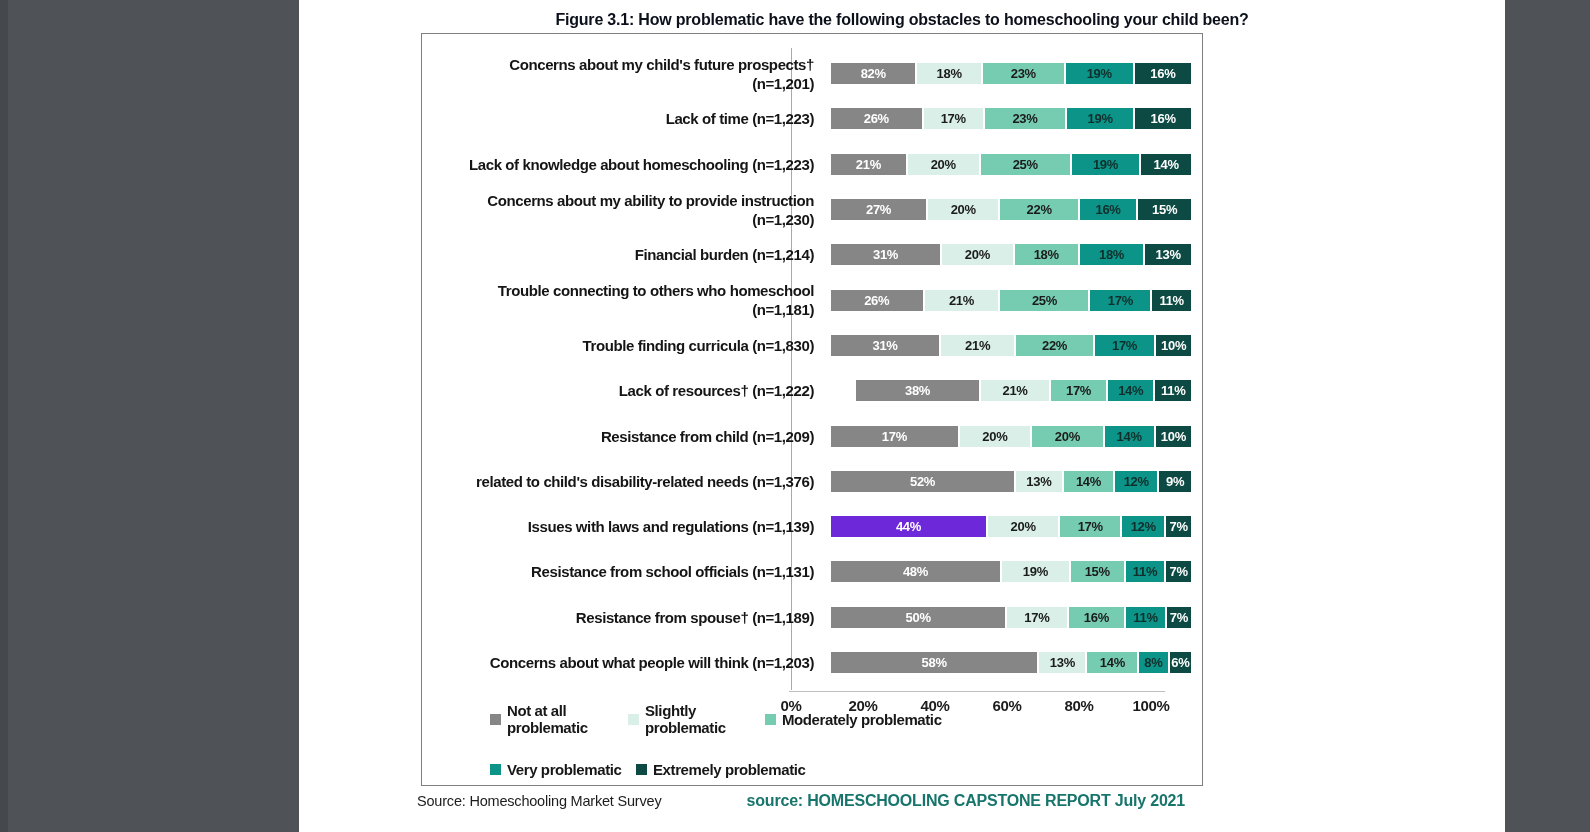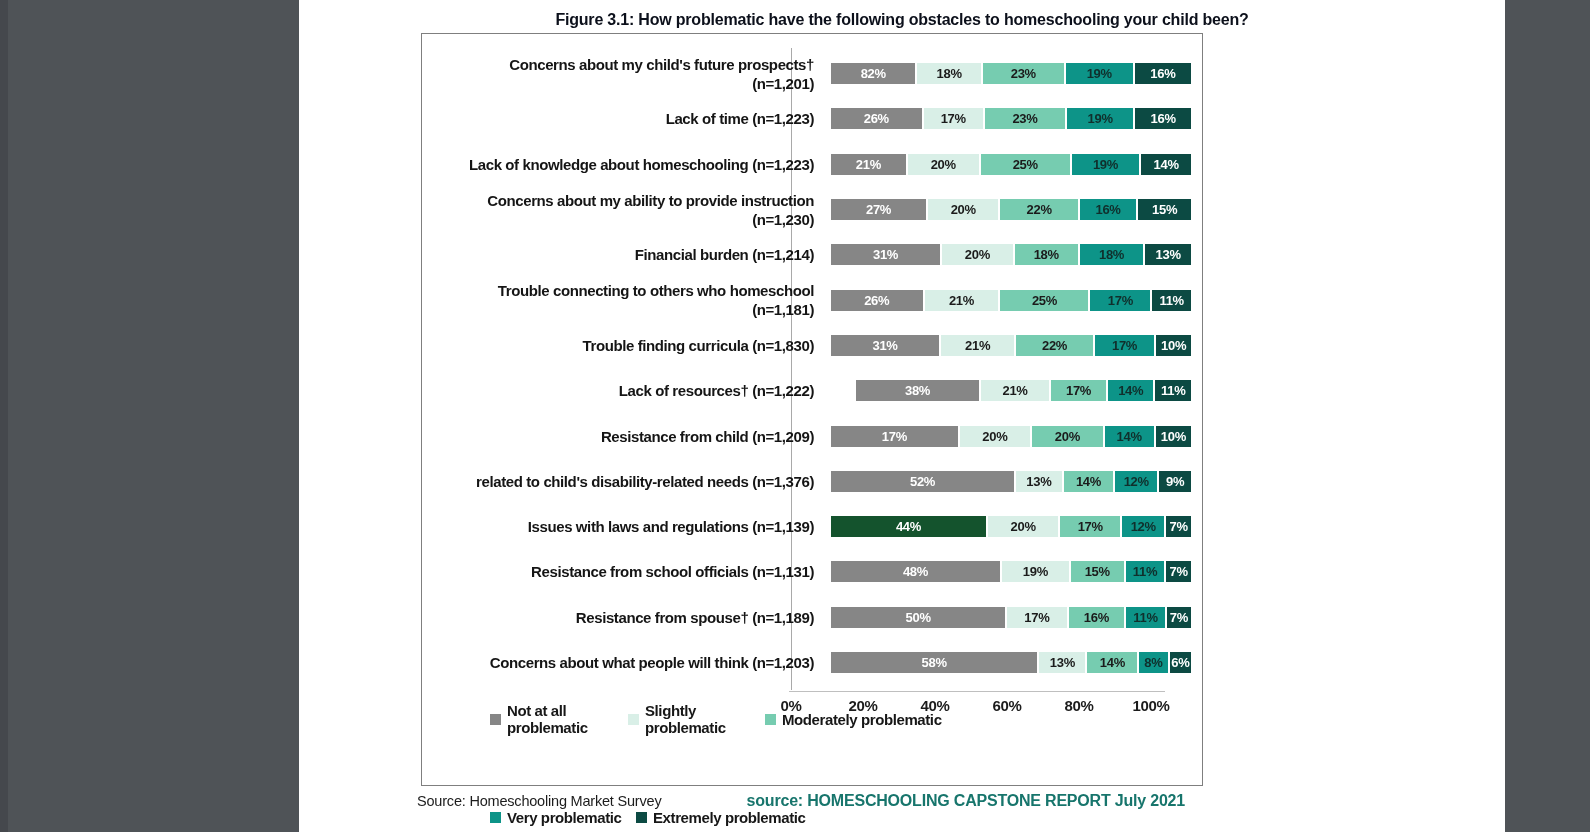--- a/index.html
+++ b/index.html
@@ -14,21 +14,21 @@
   .crow-label { width:352px; text-align:right; font-weight:bold; font-size:15px; line-height:19px; color:#151515; letter-spacing:-0.4px;margin-left:40px; }
   .bar { margin-left:17px; width:360px; height:21px; display:flex; }
   .seg { display:flex; align-items:center; justify-content:center; font-size:13px; font-weight:bold; letter-spacing:-0.3px; overflow:hidden; white-space:nowrap; }
   .seg + .seg { margin-left:2px; }
   .axis-vline { position:absolute; left:369px; top:14px; width:1px; height:642px; background:#A9A9A9; }
   .axis-hline { position:absolute; left:367px; top:657px; width:376px; height:1px; background:#BFBFBF; }
   .ticks { position:absolute; left:369px; top:663px; width:360px; height:20px; }
   .tick { position:absolute; transform:translateX(-50%); font-size:15px; font-weight:bold; color:#1C1C1C; letter-spacing:-0.3px; }
   .legend { position:absolute; left:68px; width:700px; display:flex; }
   .legend-row1 { top:668px; }
-  .legend-row2 { top:727px;margin-top:48px; }
+  .legend-row2 { top:727px; }
   .legend-item { display:flex; align-items:center; font-size:15px; font-weight:bold; color:#171717; letter-spacing:-0.4px; }
   .legend-row1 .legend-item:nth-child(1){ width:138px; }
   .legend-row1 .legend-item:nth-child(2){ width:137px; }
   .legend-row2 .legend-item:nth-child(1){ width:146px; }
   .legend-swatch { width:11px; height:11px; margin-right:6px; flex:none; }
   .footer { position:absolute; left:118px; top:792px; width:786px; display:flex; justify-content:space-between; align-items:baseline;gap:45px; }
   .footer-left { font-size:14.5px; color:#1C1C1C; letter-spacing:-0.2px; }
   .footer-right { font-size:16px; font-weight:bold; letter-spacing:-0.2px; margin-right:18px; }
 </style>
 </head>
@@ -138,21 +138,21 @@
             <div class="seg" style="background: rgb(134, 134, 134); color: rgb(255, 255, 255); flex-grow: 52; flex-basis: 0px;">52%</div>
             <div class="seg" style="background: rgb(217, 239, 231); color: rgb(27, 27, 27); flex-grow: 13; flex-basis: 0px;">13%</div>
             <div class="seg" style="background: rgb(118, 204, 176); color: rgb(27, 27, 27); flex-grow: 14; flex-basis: 0px;">14%</div>
             <div class="seg" style="background: rgb(13, 148, 136); color: rgb(16, 47, 44); flex-grow: 12; flex-basis: 0px;">12%</div>
             <div class="seg" style="background: rgb(12, 74, 67); color: rgb(255, 255, 255); flex-grow: 9; flex-basis: 0px;">9%</div>
           </div>
         </div>
         <div class="crow">
           <div class="crow-label">Issues with laws and regulations (n=1,139)</div>
           <div class="bar">
-            <div class="seg" style="background: #14532d; color: rgb(255, 255, 255); flex-grow: 44; flex-basis: 0px;">44%</div>
+            <div class="seg" style="background: #6d28d9; color: rgb(255, 255, 255); flex-grow: 44; flex-basis: 0px;">44%</div>
             <div class="seg" style="background: rgb(217, 239, 231); color: rgb(27, 27, 27); flex-grow: 20; flex-basis: 0px;">20%</div>
             <div class="seg" style="background: rgb(118, 204, 176); color: rgb(27, 27, 27); flex-grow: 17; flex-basis: 0px;">17%</div>
             <div class="seg" style="background: rgb(13, 148, 136); color: rgb(16, 47, 44); flex-grow: 12; flex-basis: 0px;">12%</div>
             <div class="seg" style="background: rgb(12, 74, 67); color: rgb(255, 255, 255); flex-grow: 7; flex-basis: 0px;">7%</div>
           </div>
         </div>
         <div class="crow">
           <div class="crow-label">Resistance from school officials (n=1,131)</div>
           <div class="bar">
             <div class="seg" style="background: rgb(134, 134, 134); color: #ffffff; flex-grow: 48; flex-basis: 0px;">48%</div>

